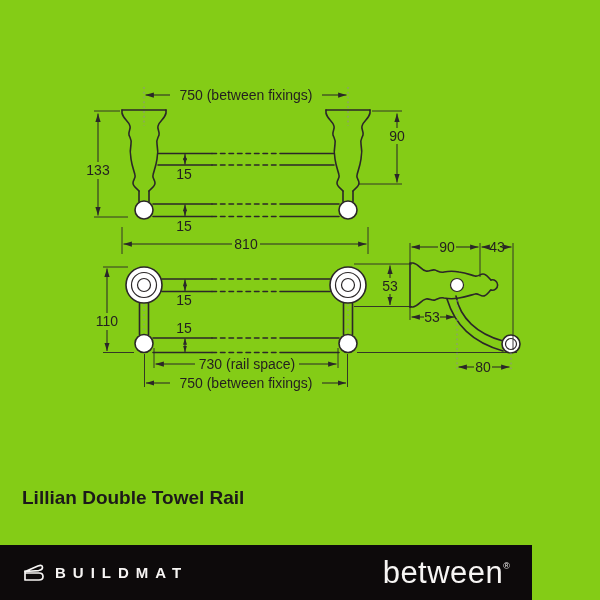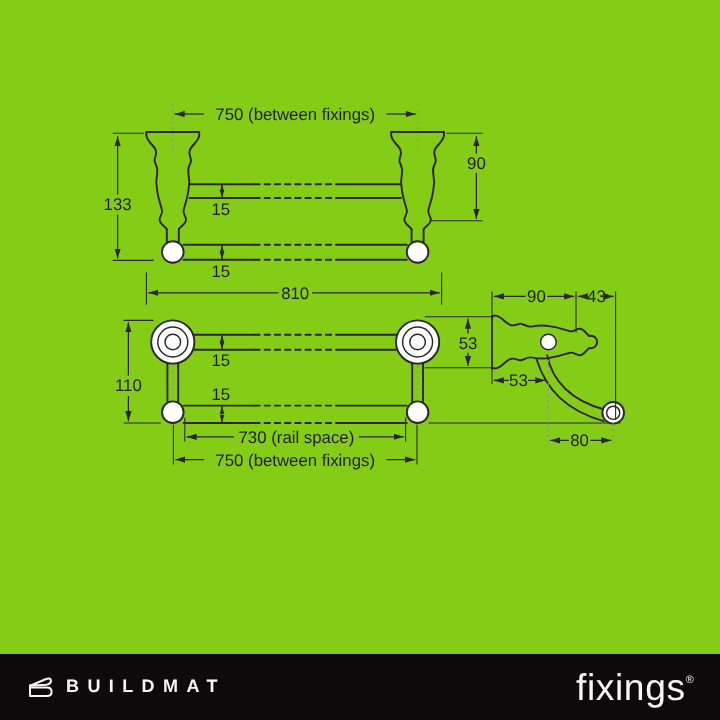--- a/index.html
+++ b/index.html
@@ -9,21 +9,21 @@
   
   .o{stroke:#2b2728;stroke-width:1.6;fill:none;stroke-linecap:round;stroke-linejoin:round;}
   .of{fill:#ffffff;stroke:#2b2728;stroke-width:1.6;}
   .ofthin{fill:#ffffff;stroke:#2b2728;stroke-width:1.2;}
   .d{stroke:#2b2728;stroke-width:1.05;fill:none;}
   .x{stroke:#2b2728;stroke-width:0.9;fill:none;}
   .cl{stroke:#8f8f8f;stroke-width:1;fill:none;stroke-dasharray:1.8 3;}
   .rd{stroke-dasharray:4.5 4;}
   .dim{font-family:"Liberation Sans",sans-serif;font-size:14px;fill:#231f20;text-anchor:middle;}
   .title{position:absolute;left:22px;top:487px;font-size:19px;font-weight:bold;color:#1c191a;}
-  .footer{position:absolute;left:0;top:545px;width:600px;height:55px;background:#0d0a0b;
+  .footer{position:absolute;left:0;top:545px;width:532px;height:55px;background:#0d0a0b;
           display:flex;align-items:center;justify-content:space-between;
           padding:0 22px;box-sizing:border-box;}
   .brand{display:flex;align-items:center;gap:9px;}
   .brand .word{color:#f7f5f4;font-weight:bold;font-size:15px;letter-spacing:7px;}
   .vendor{color:#f7f5f4;font-size:31px;letter-spacing:0.5px;line-height:1;}
   .vendor sup{font-size:9px;vertical-align:14px;letter-spacing:0;}
 </style>
 </head>
 <body>
 
@@ -216,27 +216,28 @@
       </g>
 
       <g>
         <line class="d" x1="474" y1="367" x2="458.5" y2="367" marker-end="url(#ar)"></line>
         <line class="d" x1="492" y1="367" x2="509.5" y2="367" marker-end="url(#ar)"></line>
         <text class="dim" x="483" y="372">80</text>
       </g>
     </g>
   </svg>
 
+  <div class="title">Lillian Double Towel Rail</div>
 
   <div class="footer">
     <div class="brand">
       <svg width="24" height="21" viewBox="0 0 24 21">
         <g stroke="#f7f5f4" stroke-width="1.7" fill="none" stroke-linejoin="round" stroke-linecap="round">
           <path d="M3,9 L16,4.5 Q20.5,3 20.5,6 Q20.5,8.5 16.5,9 L3,9" transform="rotate(-4 10 6)"></path>
           <path d="M3,11 H17 Q21,11 21,14.5 Q21,18 17,18 H3 V9"></path>
         </g>
       </svg>
       <span class="word">BUILDMAT</span>
     </div>
-    <div class="vendor"><span>fixings</span><sup>®</sup></div>
+    <div class="vendor"><span>between</span><sup>®</sup></div>
   </div>
 
 </div>
 
 </body></html>

